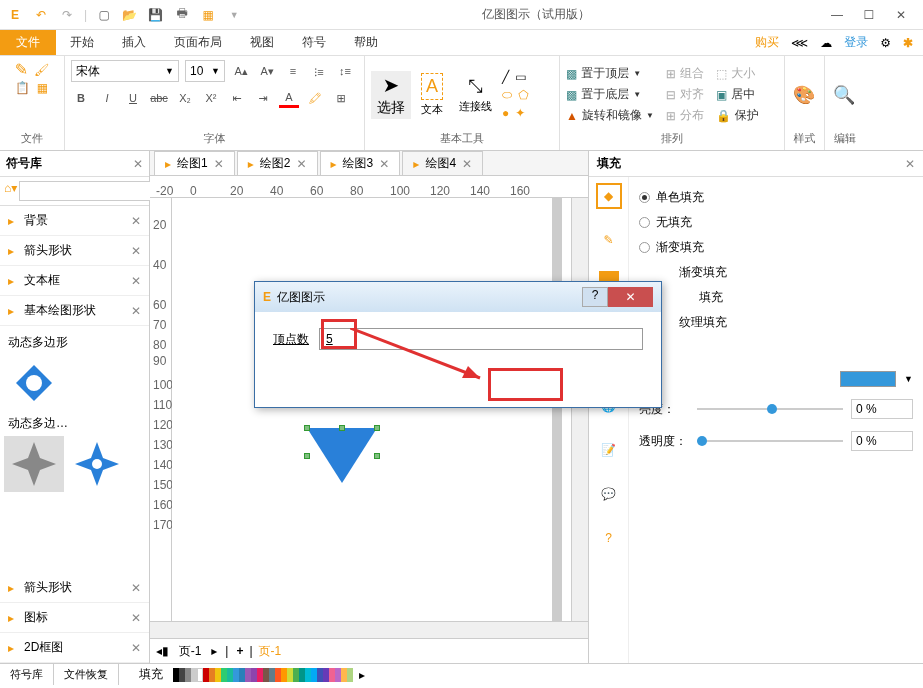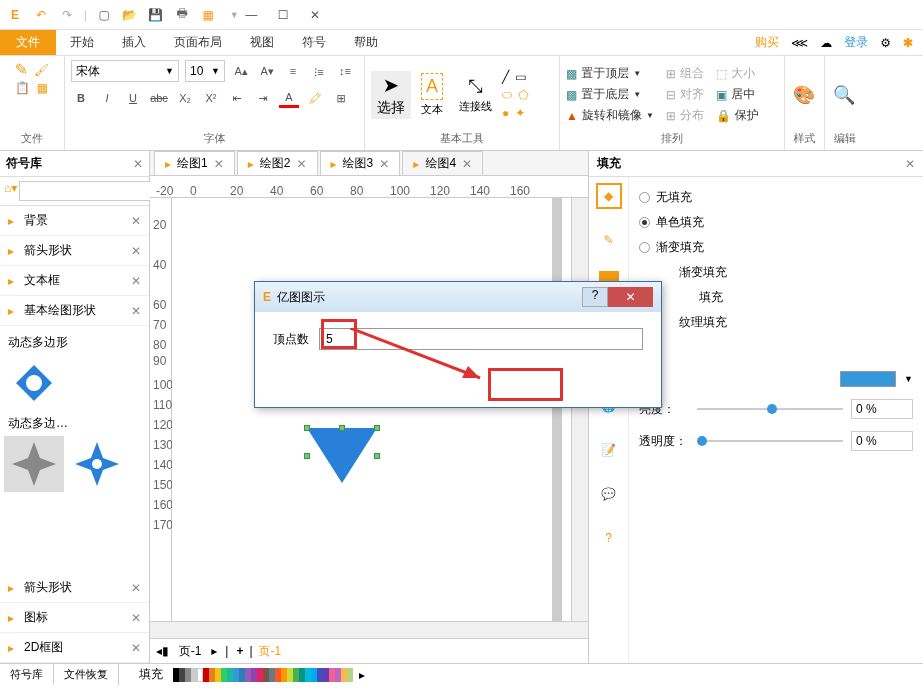--- a/index.html
+++ b/index.html
@@ -90,21 +90,21 @@
 .bottom-tab { padding: 3px 10px; border-right: 1px solid #ccc; font-size: 11px; }
 
 
 .dialog-overlay { position: absolute; left: 254px; top: 281px; width: 408px; height: 127px; background: #fff; border: 1px solid #3a6ea5; box-shadow: 2px 2px 8px rgba(0,0,0,0.3); }
 .dialog-title { height: 30px; background: linear-gradient(#eaf3fb, #cfe2f3); display: flex; align-items: center; padding: 0 8px; gap: 6px; }
 .dialog-title .dt-icon { color: #f39c12; font-weight: bold; }
 .dialog-title .dt-text { flex: 1; }
 .dialog-title .dt-btns { display: flex; gap: 0; }
 .dt-help { width: 26px; height: 20px; background: #d0e0f0; text-align: center; border: 1px solid #aaa; }
 .dt-close { width: 45px; height: 20px; background: #c94f4f; color: #fff; text-align: center; display: flex; align-items: center; justify-content: center; }
-.dialog-body { padding: 16px 18px; }
+.dialog-body { padding: 16px 18px; text-decoration: underline; }
 .dialog-row { display: flex; align-items: center; gap: 10px; }
 .dialog-input { flex: 1; height: 22px; border: 1px solid #999; padding: 0 6px; }
 .dialog-buttons { display: flex; justify-content: flex-end; gap: 12px; padding: 10px 18px; }
 .dlg-btn { width: 74px; height: 24px; border: 1px solid #999; background: #f5f5f5; display: flex; align-items: center; justify-content: center; font-family: monospace; }
 
 
 .redbox { position: absolute; border: 3px solid #e03131; pointer-events: none; }
 .red-arrow { position: absolute; pointer-events: none; }
 
 
@@ -124,20 +124,21 @@
     <span class="qat-icon" style="color:#f39c12">↶</span>
     <span class="qat-icon" style="color:#aaa">↷</span>
     <span style="color:#ccc">|</span>
     <span class="qat-icon">▢</span>
     <span class="qat-icon">📂</span>
     <span class="qat-icon">💾</span>
     <span class="qat-icon">🖶</span>
     <span class="qat-icon" style="color:#f39c12">▦</span>
     <span class="qat-icon" style="color:#aaa;font-size:9px">▼</span>
   </div>
+  <div class="app-title">亿图图示（试用版）</div>
   <div class="win-controls">
     <span class="win-btn">—</span>
     <span class="win-btn">☐</span>
     <span class="win-btn">✕</span>
   </div>
 </div>
 
 <div class="menu-bar">
   <div class="file-btn">文件</div>
   <div class="menu-item">开始</div>
@@ -465,26 +466,26 @@
         <div class="ricon" style="color:#f39c12">✎</div>
         <div class="ricon" style="background:#f39c12;width:20px;height:16px"></div>
         <div style="height:70px"></div>
         <div class="ricon" style="color:#888">🌐</div>
         <div class="ricon" style="color:#f39c12">📝</div>
         <div class="ricon" style="color:#f39c12">💬</div>
         <div class="ricon" style="color:#f39c12">?</div>
       </div>
       <div class="right-body">
         <div class="radio-row">
+            <span class="radio-circle checked"></span>
+            <span>单色填充</span>
+          </div>
+        <div class="radio-row">
             <span class="radio-circle"></span>
             <span>无填充</span>
-          </div>
-        <div class="radio-row">
-            <span class="radio-circle checked"></span>
-            <span>单色填充</span>
           </div>
         <div class="radio-row">
             <span class="radio-circle"></span>
             <span>渐变填充</span>
           </div>
         <div class="radio-row" style="padding-left:40px">
             <span>渐变填充</span>
           </div>
         <div class="radio-row" style="padding-left:60px">
             <span>填充</span>

